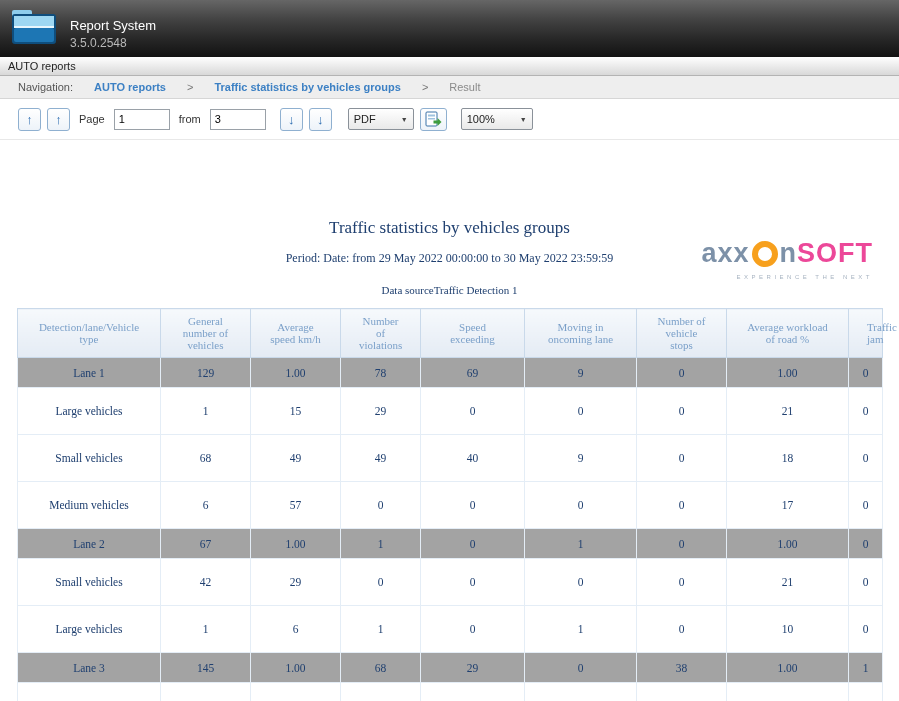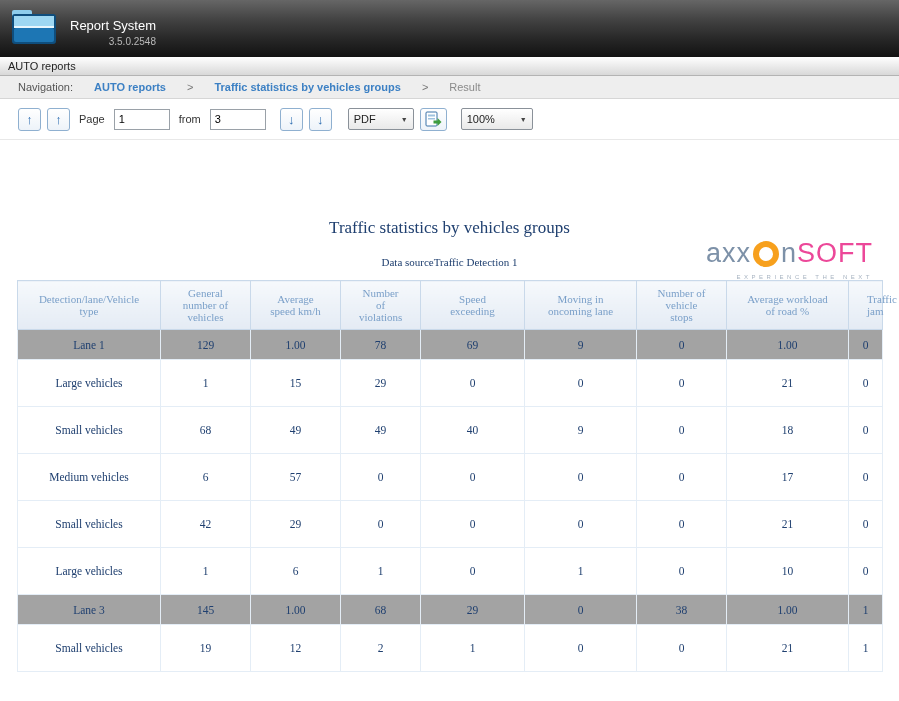--- a/index.html
+++ b/index.html
@@ -5,21 +5,21 @@
   * { margin:0; padding:0; box-sizing:border-box; }
   html,body { width:899px; height:701px; overflow:hidden; background:#fff;
               font-family:"Liberation Sans", sans-serif; }
 
   
   .topbar { height:57px; display:flex; align-items:flex-start;
             padding:6px 0 0 10px;
             background:linear-gradient(180deg,#666 0%,#424242 35%,#262626 70%,#121212 100%); }
   .app-title-block { margin:12px 11px 0 12px; }
   .app-title { color:#fff; font-size:13px; }
-  .app-version { color:#b9b9b9; font-size:10px; text-align:right; margin-top:3px; }
+  .app-version { color:#b9b9b9; font-size:12px; margin-top:3px; }
 
   
   .auto-bar { height:19px; background:linear-gradient(#ffffff,#d8d8d8);
               border-bottom:1px solid #b3b3b3; display:flex; align-items:center;
               padding-left:8px; font-size:11px; color:#222; cursor:pointer; }
 
   
   .nav-bar { height:23px; background:#eeeeee; border-bottom:1px solid #d6d6d6;
              display:flex; align-items:center; gap:21px; padding-left:18px;
              font-size:11px; color:#555; }
@@ -42,21 +42,21 @@
                background:linear-gradient(#ffffff,#e9e9e9); display:inline-flex;
                align-items:center; justify-content:space-between; gap:25px;
                padding:0 5px; font-size:11px; color:#222; cursor:pointer; }
   .tb-caret { font-size:7px; color:#444; }
   .ml10 { margin-left:10px; } .ml8 { margin-left:8px; }
 
   
   .report { position:relative; }
   .logo { position:absolute; top:20px; right:26px; text-align:right; }
   .logo-main { display:flex; align-items:center; justify-content:flex-end;
-               font-size:27px; font-weight:normal; color:#7d91a8; letter-spacing:1px;text-align:center; }
+               font-size:27px; font-weight:bold; color:#7d91a8; letter-spacing:1px;text-align:center; }
   .logo-ring { width:26px; height:26px; border:6px solid #f7a01d; border-radius:50%;
                display:inline-block; margin:0 2px; }
   .logo-soft { color:#ec4899; }
   .logo-tagline { font-size:6px; letter-spacing:3.5px; color:#a8b4c2; margin-top:5px; }
 
   .report-title { margin-top:78px; text-align:center;
                   font-family:"Liberation Serif", serif; font-size:17px; color:#204070; }
   .report-period { margin-top:13px; text-align:center;
                    font-family:"Liberation Serif", serif; font-size:12px; color:#204070; }
   .report-datasource { margin-top:18px; text-align:center;
@@ -145,20 +145,21 @@
     <div class="logo-main">
       <span>axx</span>
       <span class="logo-ring"></span>
       <span>n</span>
       <span class="logo-soft">SOFT</span>
     </div>
     <div class="logo-tagline">EXPERIENCE THE NEXT</div>
   </div>
 
   <div class="report-title">Traffic statistics by vehicles groups</div>
+  <div class="report-period">Period: Date: from 29 May 2022 00:00:00 to 30 May 2022 23:59:59</div>
   <div class="report-datasource">Data sourceTraffic Detection 1</div>
 
   <table class="report-table">
     <colgroup>
       <col style="width:143px">
         <col style="width:90px">
         <col style="width:90px">
       <col style="width:80px">
         <col style="width:104px">
         <col style="width:112px">
@@ -217,20 +218,31 @@
           <td>Medium vehicles</td>
           <td>6</td>
           <td>57</td>
           <td>0</td>
           <td>0</td>
           <td>0</td>
           <td>0</td>
           <td>17</td>
           <td>0</td>
         </tr>
+        <tr class="row-lane">
+          <td>Lane 2</td>
+          <td>67</td>
+          <td>1.00</td>
+          <td>1</td>
+          <td>0</td>
+          <td>1</td>
+          <td>0</td>
+          <td>1.00</td>
+          <td>0</td>
+        </tr>
         <tr class="row-vehicle">
           <td>Small vehicles</td>
           <td>42</td>
           <td>29</td>
           <td>0</td>
           <td>0</td>
           <td>0</td>
           <td>0</td>
           <td>21</td>
           <td>0</td>

